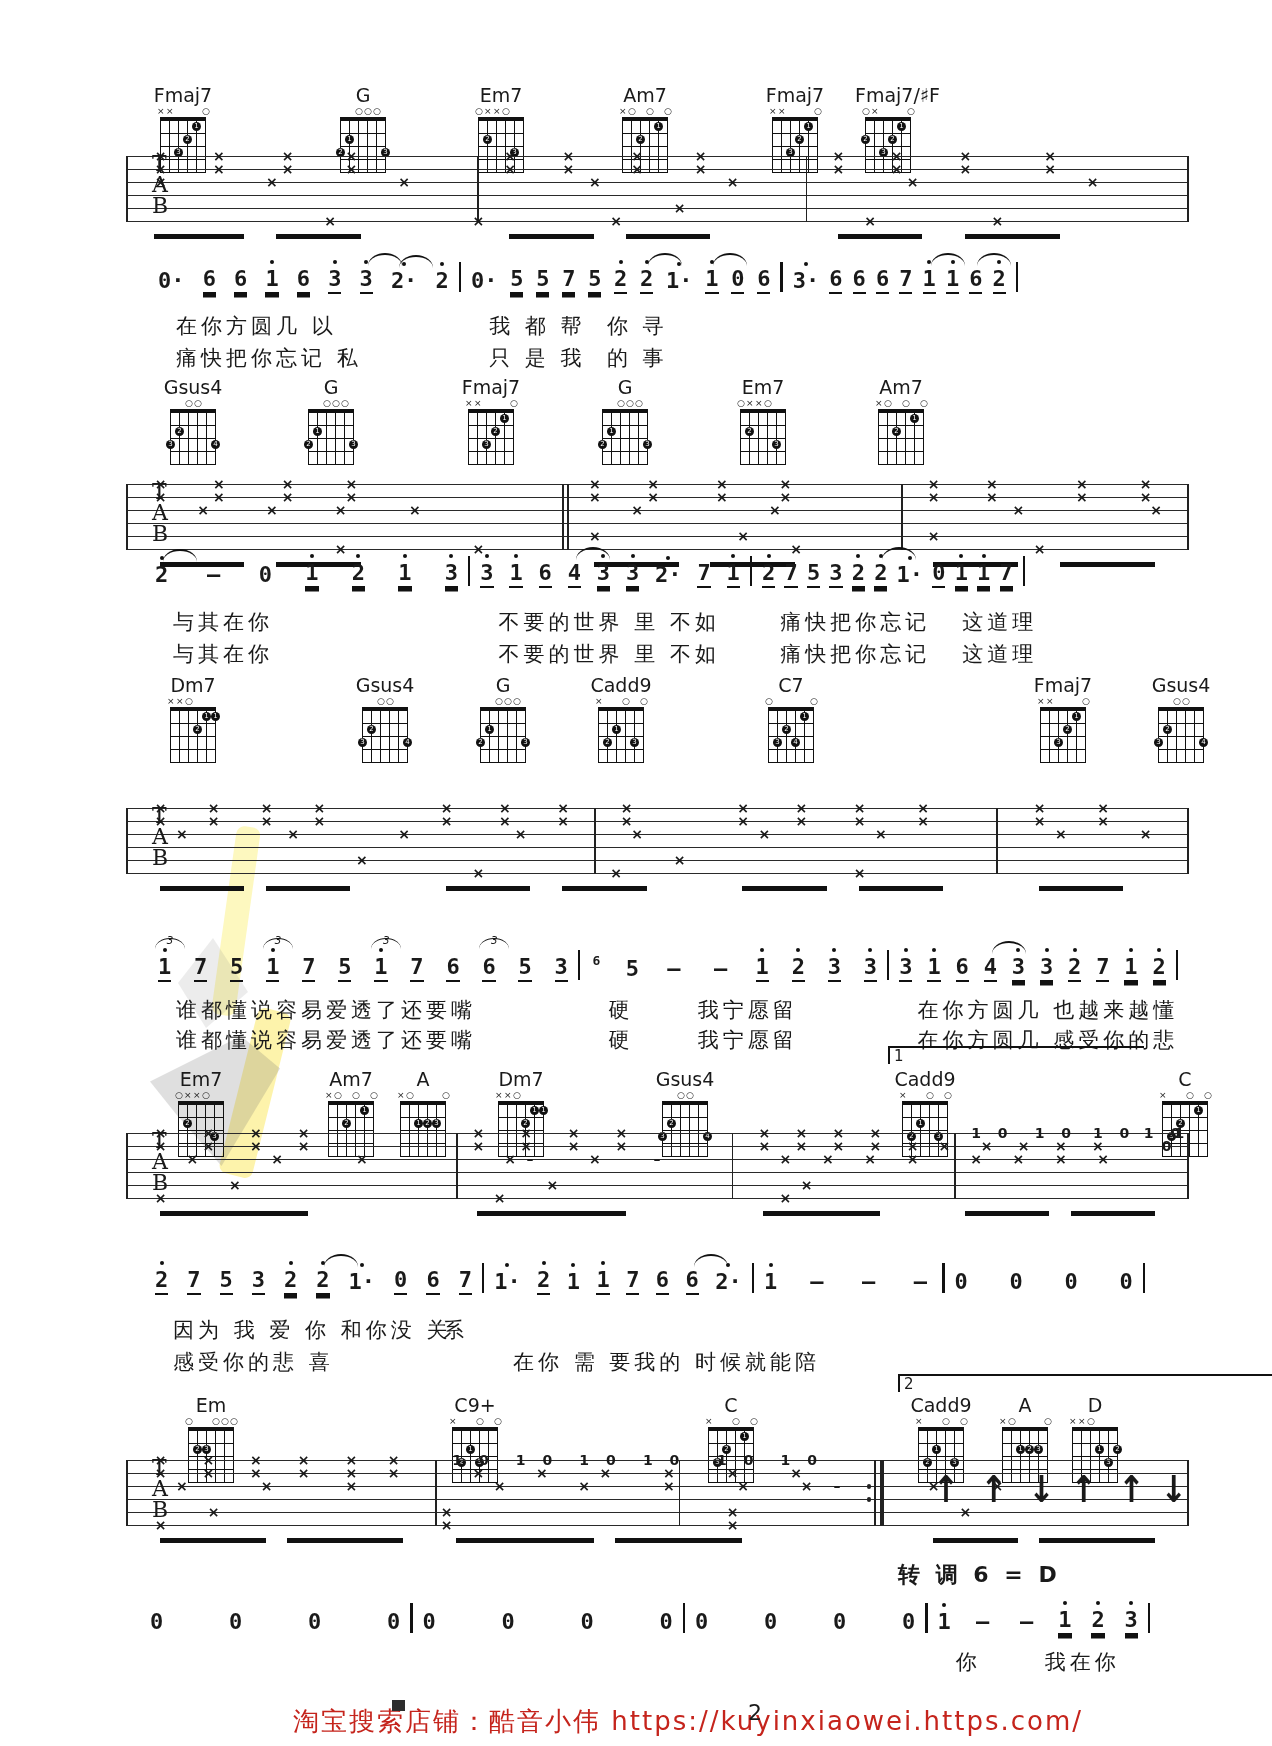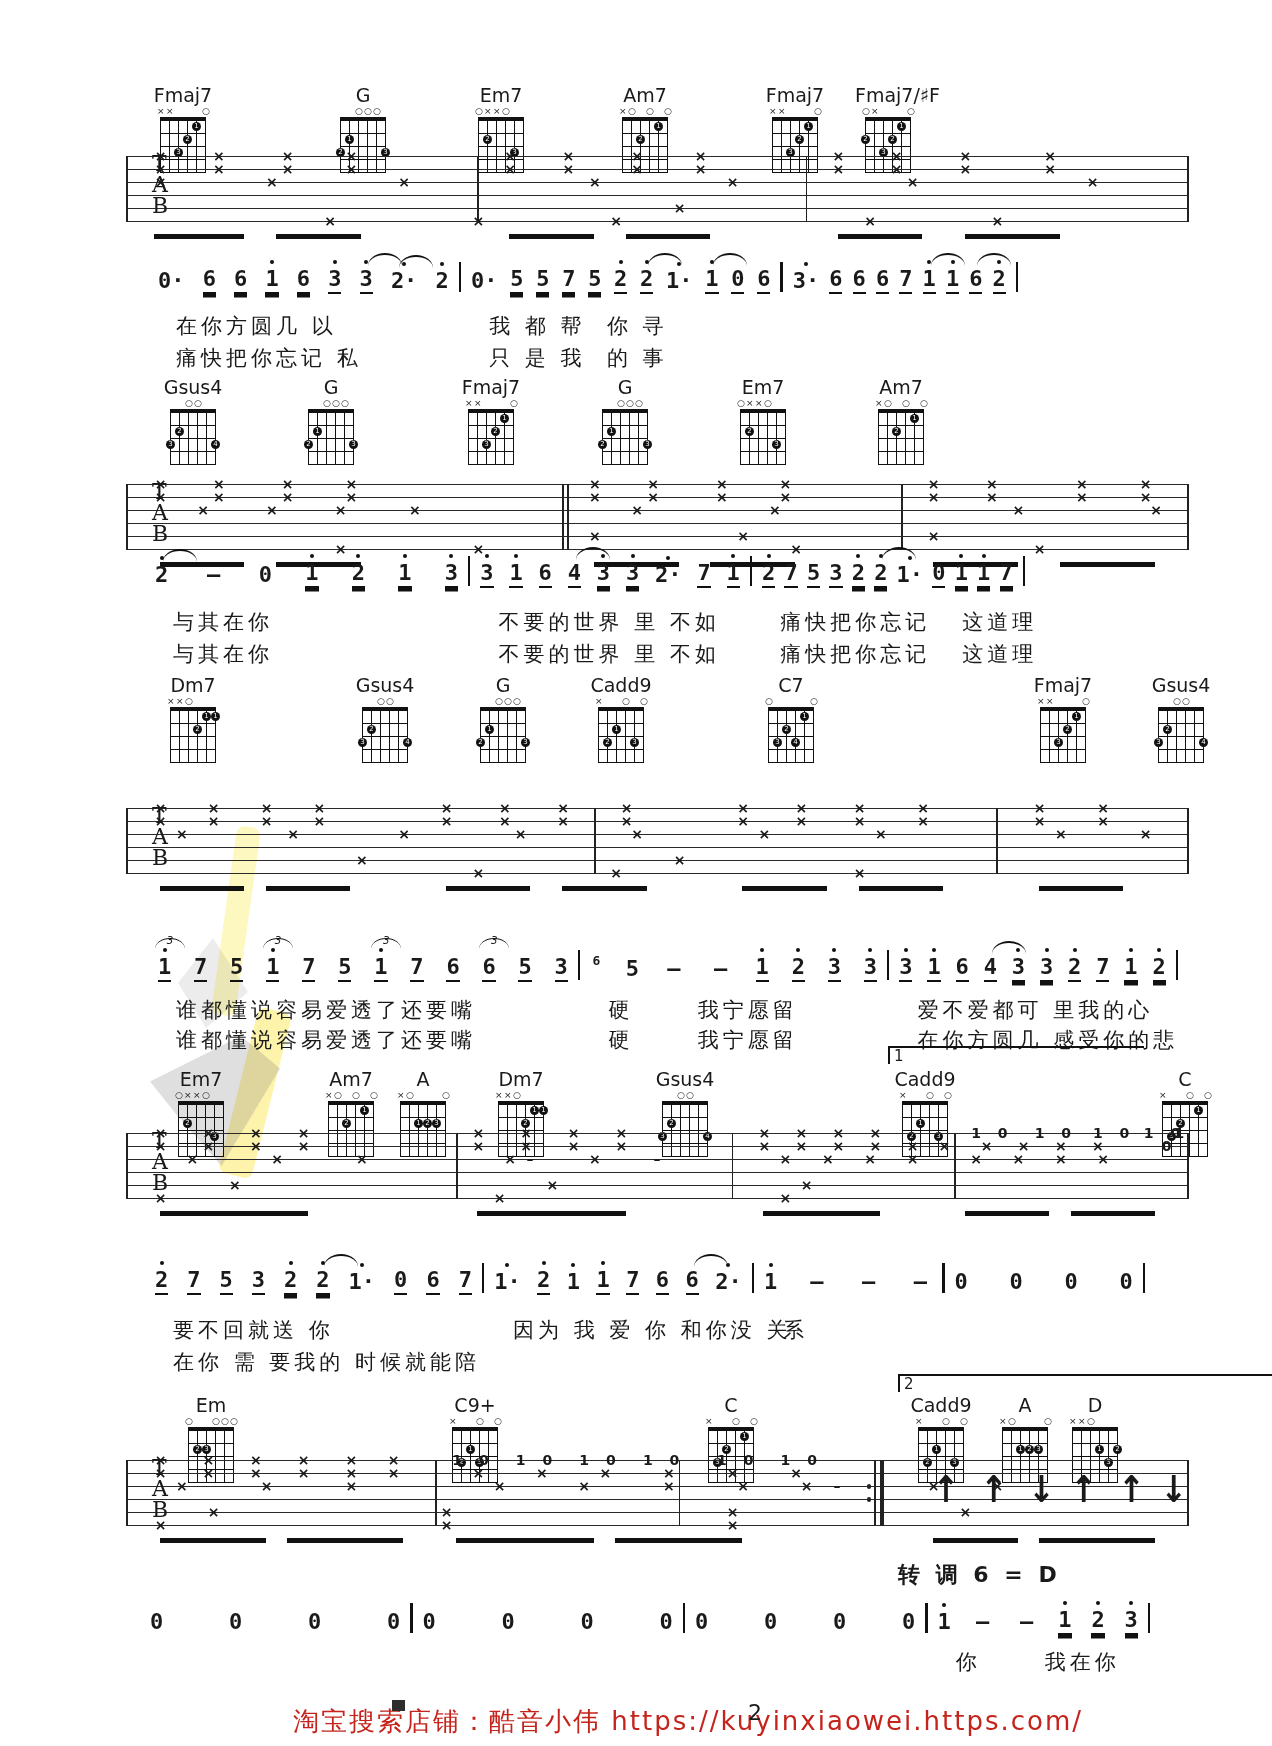--- a/index.html
+++ b/index.html
@@ -609,21 +609,21 @@
           <span class="note u1">2<i class="odot hi"></i></span>
           <span class="note u1">7</span>
           <span class="note u2">1<i class="odot hi"></i></span>
           <span class="note u2">2<i class="odot hi"></i></span>
         </div>
         <span class="mbar"></span>
       </div>
       <div class="lyrrow" style="left: 148px; top: 996px; width: 1030px;">
         <div class="lyrseg" style="width: 42%;">谁都懂说容易爱透了还要嘴</div>
         <div class="lyrseg" style="width: 30%;">硬      我宁愿留</div>
-        <div class="lyrseg" style="width: 28%;">爱不爱都可 里我的心</div>
+        <div class="lyrseg" style="width: 28%;">在你方圆几 也越来越懂</div>
       </div>
       <div class="lyrrow" style="left: 148px; top: 1026px; width: 1030px;">
         <div class="lyrseg" style="width: 42%;">谁都懂说容易爱透了还要嘴</div>
         <div class="lyrseg" style="width: 30%;">硬      我宁愿留</div>
         <div class="lyrseg" style="width: 28%;">在你方圆几 感受你的悲</div>
       </div>
       <div class="volta" style="left: 888px; top: 1046px; width: 250px;">1</div>
       <div class="chord" style="left: 168px; top: 1068px;">
         <div class="cname">Em7</div>
         <div class="cmark">
@@ -818,26 +818,26 @@
         <span class="mbar"></span>
         <div class="meas" style="width: 20%;">
           <span class="note">0</span>
           <span class="note">0</span>
           <span class="note">0</span>
           <span class="note">0</span>
         </div>
         <span class="mbar"></span>
       </div>
       <div class="lyrrow" style="left: 145px; top: 1316px; width: 1000px;">
-        <div class="lyrseg" style="width: 34%;">要不回就送 你</div>
         <div class="lyrseg" style="width: 27%;">因为 我 爱 你 和你没 关</div>
         <div class="lyrseg" style="width: 19%;">系</div>
         <div class="lyrseg" style="width: 20%;"></div>
       </div>
       <div class="lyrrow" style="left: 145px; top: 1348px; width: 1000px;">
+        <div class="lyrseg" style="width: 34%;">感受你的悲 喜</div>
         <div class="lyrseg" style="width: 27%;">在你 需 要我的 时候就能陪</div>
         <div class="lyrseg" style="width: 19%;"></div>
         <div class="lyrseg" style="width: 20%;"></div>
       </div>
       <div class="volta" style="left: 898px; top: 1374px; width: 370px;">2</div>
       <div class="modlbl" style="left: 898px; top: 1560px;">转 调 6 = D</div>
       <div class="chord" style="left: 178px; top: 1394px;">
         <div class="cname">Em</div>
         <div class="cmark">
           <span style="left: -2px;">○</span>

